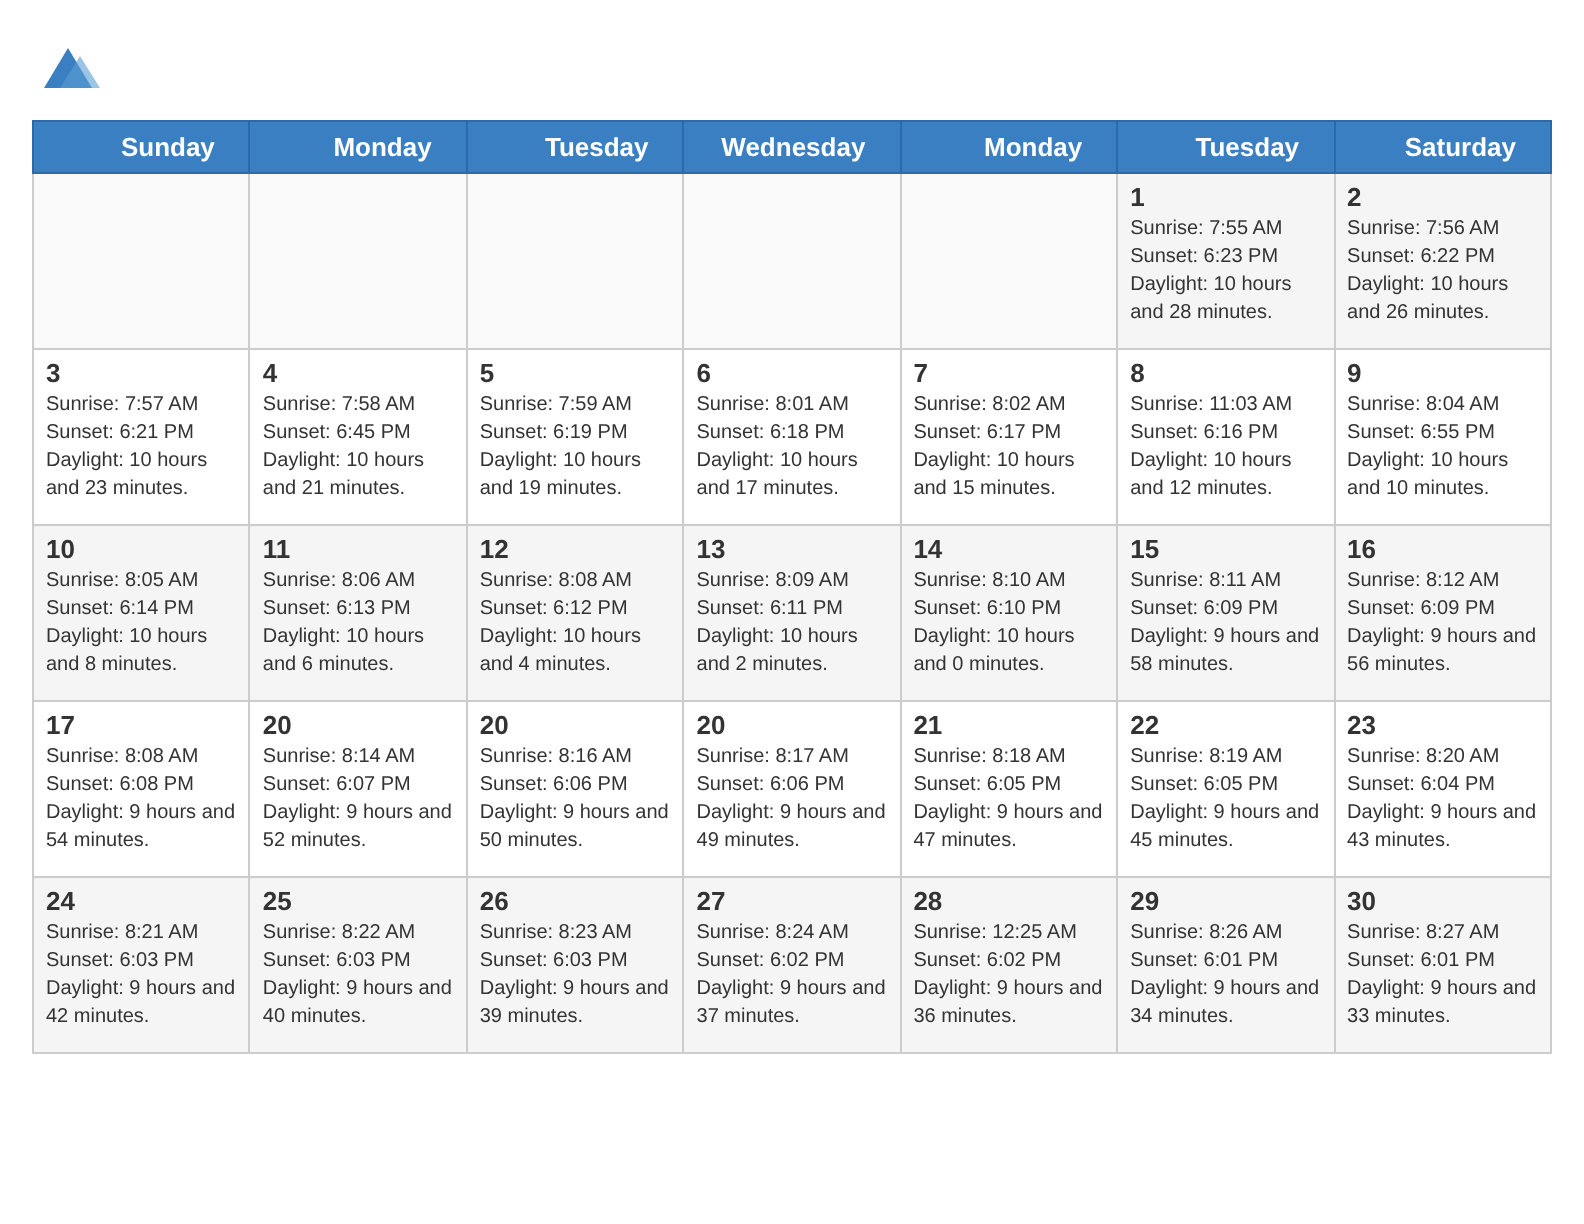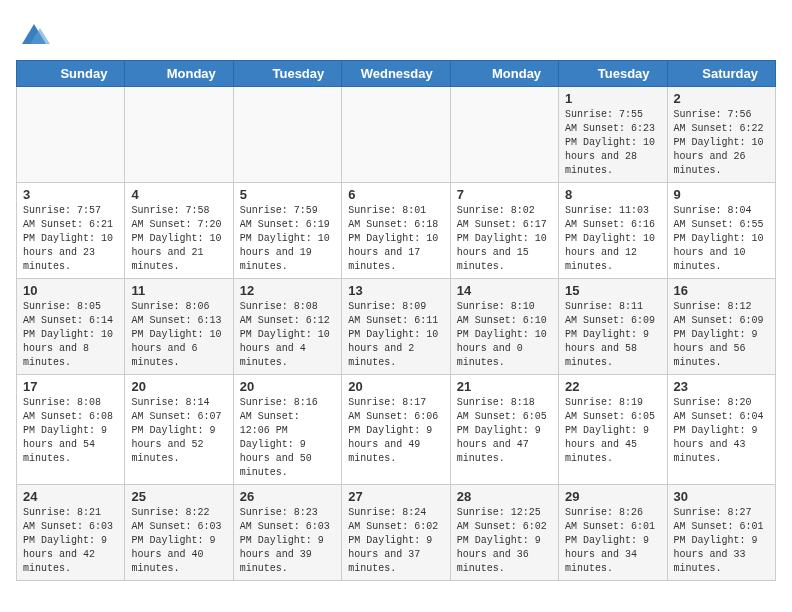--- a/index.html
+++ b/index.html
@@ -78,21 +78,20 @@
     .day-number {
       font-size: 13px;
       font-weight: bold;
       margin-bottom: 2px;
       display: block;
     }
     .day-info {
       font-size: 10px;
       line-height: 1.4;
       color: #333;
-      font-family: Liberation Mono, monospace;
     }
     .empty-cell {
       background: #f9f9f9 !important;
     }
   </style>
 </head>
 <body>
 
 <div class="header">
   <div class="logo">
@@ -150,21 +149,21 @@
         <td>
           <span class="day-number">3</span>
           <div class="day-info">Sunrise: 7:57 AM
 Sunset: 6:21 PM
 Daylight: 10 hours
 and 23 minutes.</div>
         </td>
         <td>
           <span class="day-number">4</span>
           <div class="day-info">Sunrise: 7:58 AM
-Sunset: 7:20 PM
+Sunset: 6:45 PM
 Daylight: 10 hours
 and 21 minutes.</div>
         </td>
         <td>
           <span class="day-number">5</span>
           <div class="day-info">Sunrise: 7:59 AM
 Sunset: 6:19 PM
 Daylight: 10 hours
 and 19 minutes.</div>
         </td>
@@ -259,21 +258,21 @@
         <td>
           <span class="day-number">20</span>
           <div class="day-info">Sunrise: 8:14 AM
 Sunset: 6:07 PM
 Daylight: 9 hours
 and 52 minutes.</div>
         </td>
         <td>
           <span class="day-number">20</span>
           <div class="day-info">Sunrise: 8:16 AM
-Sunset: 12:06 PM
+Sunset: 6:06 PM
 Daylight: 9 hours
 and 50 minutes.</div>
         </td>
         <td>
           <span class="day-number">20</span>
           <div class="day-info">Sunrise: 8:17 AM
 Sunset: 6:06 PM
 Daylight: 9 hours
 and 49 minutes.</div>
         </td>

